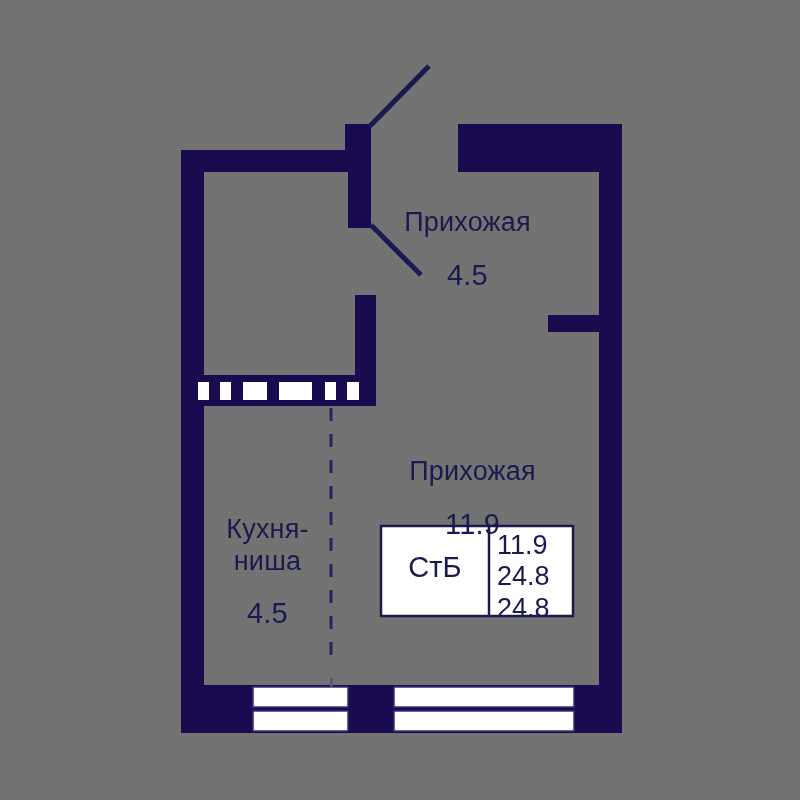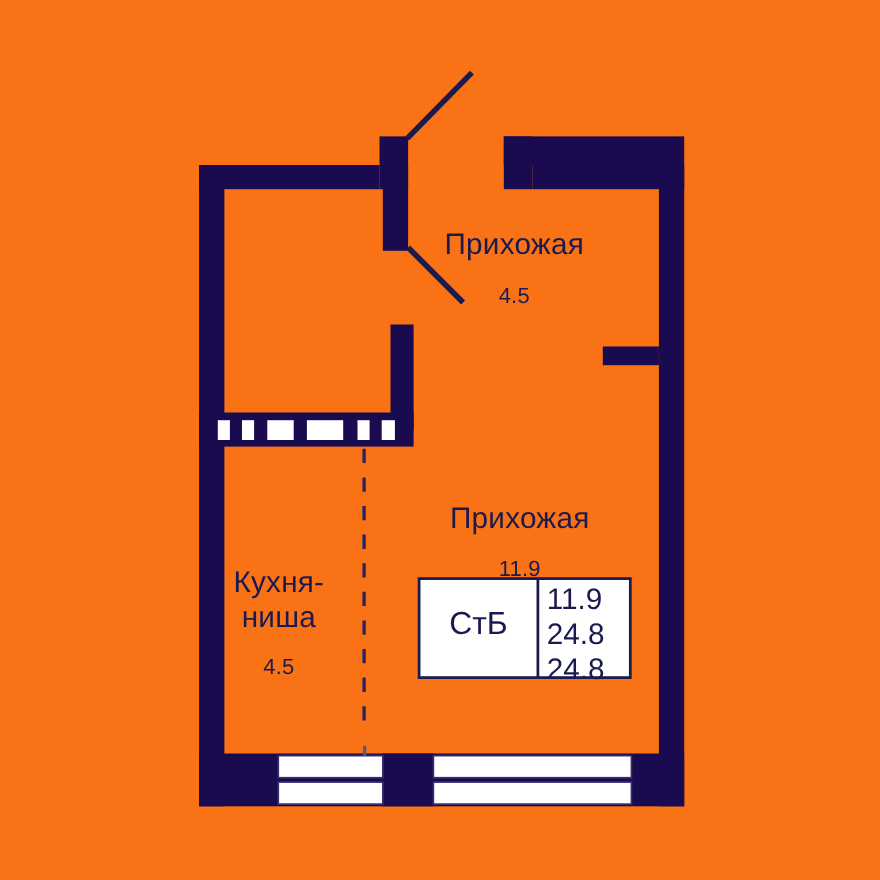--- a/index.html
+++ b/index.html
@@ -7,21 +7,21 @@
     padding: 0;
     background: #ffffff;
   }
   body {
     font-family: "Liberation Sans", sans-serif;
   }
   #plan-root {
     position: relative;
     width: 800px;
     height: 800px;
-    background: #f97316;
+    background: #737373;
     overflow: hidden;
   }
   #floorplan-svg {
     position: absolute;
     left: 0;
     top: 0;
     width: 800px;
     height: 800px;
     display: block;
   }
@@ -32,21 +32,21 @@
     font-family: "Liberation Sans", sans-serif;
     line-height: 1.18;
     white-space: pre-line;
     user-select: none;
   }
   .room-name {
     font-size: 27px;
     letter-spacing: 0.2px;
   }
   .room-area {
-    font-size: 20px;
+    font-size: 29px;
     letter-spacing: 0.2px;
   }
   .legend-text {
     position: absolute;
     color: #1a1a4e;
     font-family: "Liberation Sans", sans-serif;
     user-select: none;
   }
   .legend-code {
     font-size: 29px;
@@ -137,21 +137,21 @@
     <div class="room-name">Прихожая</div>
     <div class="room-area">4.5</div>
   </div>
 
 
   <div class="room-label" style="left:360px; top:437px; width:225px;">
     <div class="room-name">Прихожая</div>
     <div class="room-area">11.9</div>
   </div>
 
-  <div class="room-label" style="left:161px; top:495px; width:185px;">
+  <div class="room-label" style="left:175px; top:495px; width:185px;">
     <div class="room-name">Кухня-
 ниша</div>
     <div class="room-area">4.5</div>
   </div>
 
   <div class="legend-text legend-code" style="left:381px; top:551px; width:108px;">СтБ</div>
 
   <div class="legend-text legend-nums" style="left:497px; top:530px; width:80px;">11.9
 24.8
 24.8</div>

